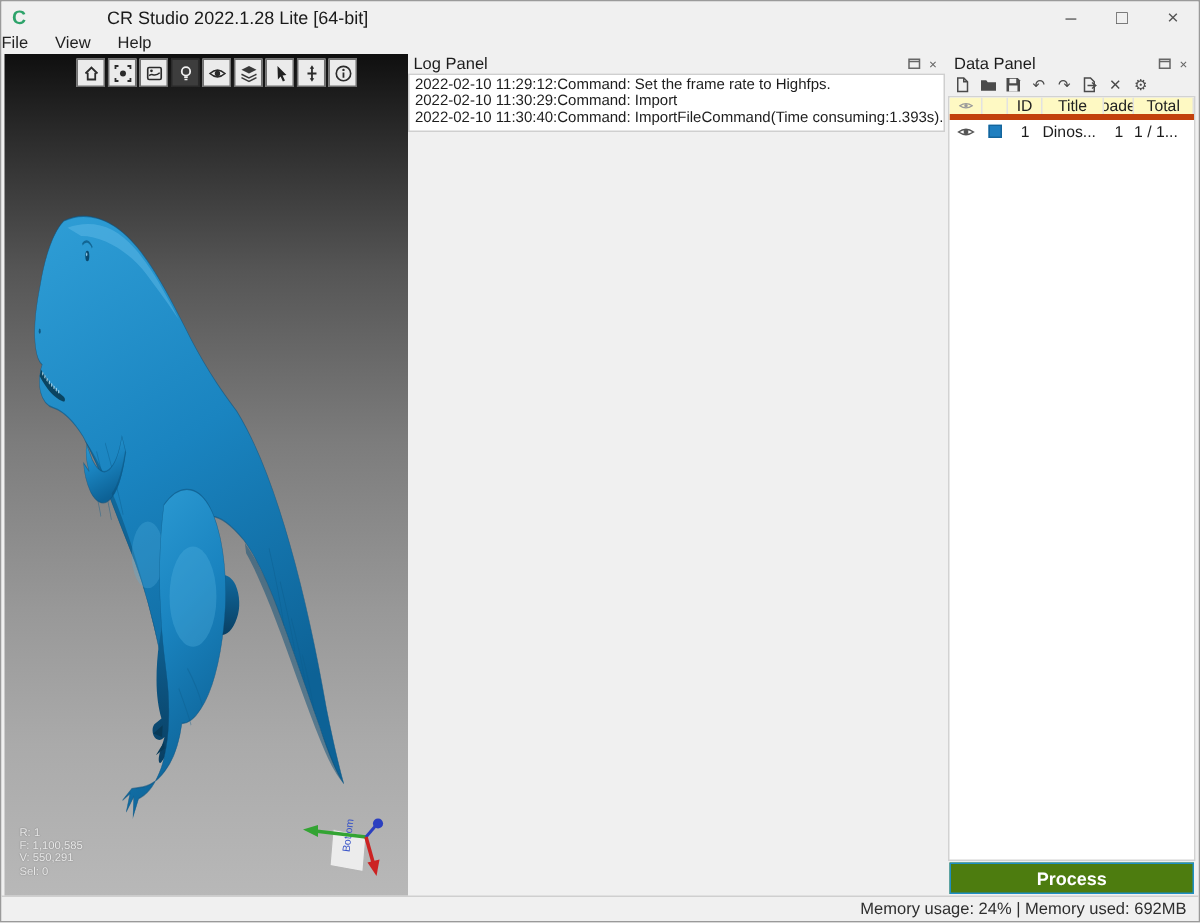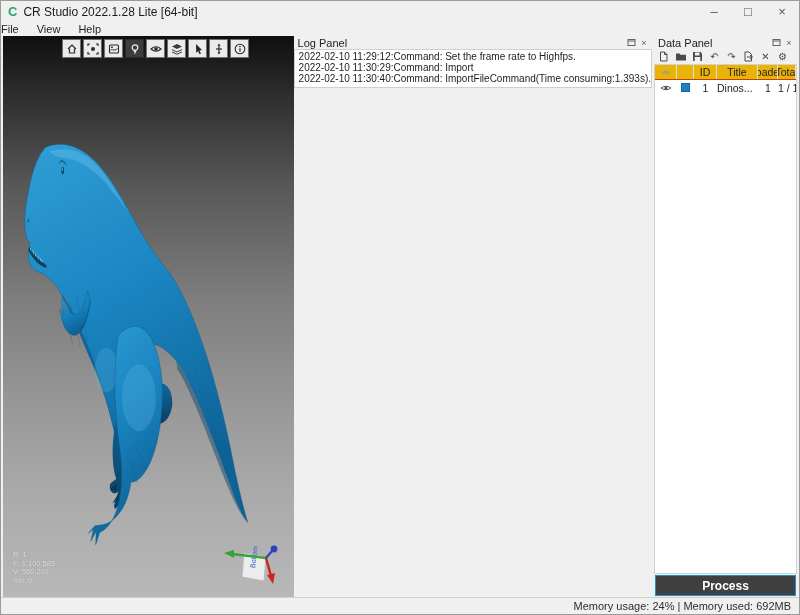--- a/index.html
+++ b/index.html
@@ -3,32 +3,32 @@
 <meta charset="utf-8">
 <style>
   * { margin:0; padding:0; box-sizing:border-box; }
   html,body { width:800px; height:615px; overflow:hidden; }
   body { font-family:"Liberation Sans","DejaVu Sans",sans-serif; background:#e8e8e8; }
   .win { width:800px; height:615px; display:flex; flex-direction:column; border:1px solid #9a9a9a; background:#f0f0f0; }
 
   
   .titlebar { height:21px; display:flex; align-items:center; padding-left:7px; background:#f0f0f0; }
   .logo { color:#2da36a; font-weight:bold; font-size:13px; margin-right:6px; }
-  .title { font-size:12px; color:#1a1a1a; }
+  .title { font-size:12px; color:#1a1a1a;margin-left:48px; }
   .wctrl { margin-left:auto; display:flex; }
   .wctrl span { width:34px; text-align:center; font-size:13px; color:#555; cursor:default; line-height:21px; }
 
   
   .menubar { height:14px; display:flex; gap:18px; padding-left:0; align-items:center; background:#f0f0f0; }
   .menubar span { font-size:11px; color:#222; }
 
   
   .main { flex:1; display:flex; gap:2px; padding:0 2px; background:#f0f0f0; min-height:0; }
   .left { flex:1; display:flex; flex-direction:row; min-width:0; }
-  .right { width:143px; display:flex; flex-direction:column; background:#f0f0f0; }
+  .right { width:165px; display:flex; flex-direction:column; background:#f0f0f0; }
 
   
   .viewport { flex:1; position:relative; overflow:hidden;
     background:linear-gradient(#0f0f0f 0%, #2c2c2c 10%, #565656 26%, #7c7c7c 46%, #989898 66%, #aaaaaa 82%, #b8b8b8 100%); }
   .dino { position:absolute; inset:0; width:100%; height:100%; }
 
   .vtoolbar { position:absolute; top:3px; left:50%; transform:translateX(-46%); display:flex; gap:2px; }
   .vbtn { width:19px; height:19px; background:#ebebeb; border:1px solid #6f6f6f; display:flex; align-items:center; justify-content:center; padding:0; cursor:pointer; }
   .vbtn.pressed { background:#3d3d3d; border-color:#2a2a2a; }
   .vbtn svg { display:block; }
@@ -45,27 +45,27 @@
   .logpanel { height:52px; display:flex; flex-direction:column; }
   .logbody { flex:1; background:#ffffff; border:1px solid #cfcfcf; padding:1px 0 0 4px; overflow:hidden; }
   .logbody div { font-size:10px; line-height:11px; color:#1d1d1d; white-space:nowrap; }
 
   
   .dtoolbar { height:15px; display:flex; align-items:center; gap:4px; padding-left:3px; }
   .dbtn { width:13px; height:13px; display:flex; align-items:center; justify-content:center; background:transparent; border:none; color:#4a4a4a; font-size:10px; padding:0; cursor:pointer; }
   .dbtn svg { display:block; }
   .dtable { flex:1; background:#ffffff; border:1px solid #d2d2d2; font-size:10.5px; overflow:hidden; }
   .trow { display:grid; grid-template-columns:22px 17px 23px 41px 20px 1fr; align-items:center; height:15px; }
-  .thead { background:#eab308; border-bottom:1px solid #c2410c; color:#222;text-align:right; }
+  .thead { background:#fef9c3; border-bottom:4px solid #c2410c; color:#222;text-align:right; }
   .thead .hc { border-right:1px solid #e2e2e2; height:100%; display:flex; align-items:center; justify-content:center; overflow:hidden; white-space:nowrap; }
   .tc { display:flex; align-items:center; justify-content:center; overflow:hidden; white-space:nowrap; color:#1c1c1c; }
   .tc.l { justify-content:flex-start; }
   .swatch { width:9px; height:9px; border:1px solid #14659c; }
 
-  .process { height:21px; margin:1px 1px 1px 1px; background:#404040; border:1px solid #1f8fc4; color:#ffffff; font-weight:bold; font-size:12px; font-family:"Liberation Sans",sans-serif; cursor:pointer; }
+  .process { height:21px; margin:1px 1px 1px 1px; background:#4d7c0f; border:1px solid #1f8fc4; color:#ffffff; font-weight:bold; font-size:12px; font-family:"Liberation Sans",sans-serif; cursor:pointer; }
 
   
   .statusbar { height:17px; border-top:1px solid #cfcfcf; background:#f0f0f0; display:flex; align-items:center; justify-content:flex-end; padding-right:8px; }
   .statusbar span { font-size:11px; color:#2e2e2e; }
 </style>
 </head>
 <body>
 
 <div class="win">
 

